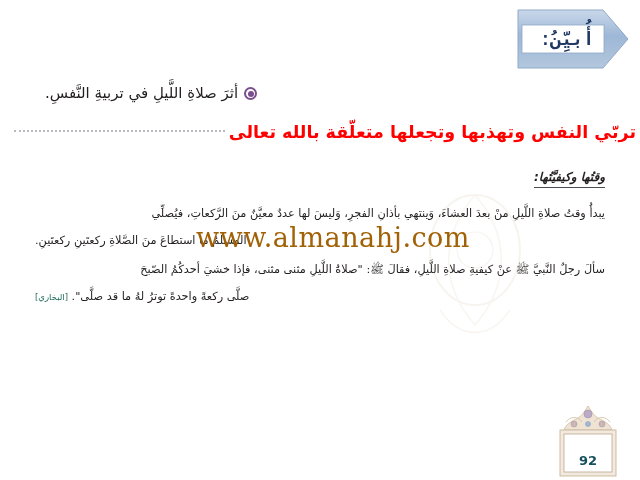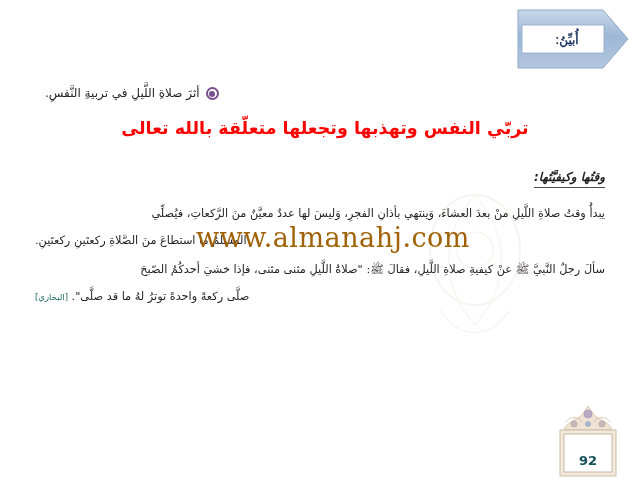--- a/index.html
+++ b/index.html
@@ -39,26 +39,26 @@
     width: 132px;
     height: 62px;
   }
   .badge-label {
     position: absolute;
     top: 20px;
     right: 24px;
     width: 78px;
     height: 24px;
     text-align: center;
-    font-size: 12px;
+    font-size: 18px;
     font-weight: bold;
     color: #1f3864;
     line-height: 24px;
     letter-spacing: 0;
-    font-family: Liberation Sans, sans-serif;
+    font-family: Liberation Mono, monospace;
   }
 
   
   .bullet-line {
     position: absolute;
     top: 82px;
     right: 35px;
     width: 560px;
     text-align: left;
     direction: rtl;
@@ -86,33 +86,33 @@
   }
   .bullet-dot::after {
     content: "";
     position: absolute;
     inset: 1.5px;
     border-radius: 50%;
     background: #7a4d8c;
   }
   .bullet-text {
     vertical-align: middle;
-    font-size: 12px;
+    font-size: 15px;
     text-align: center;
   }
 
   
   .headline {
     position: absolute;
     top: 118px;
     right: 4px;
     left: 14px;
     height: 28px;
     display: flex;
-    flex-direction: column;
+    flex-direction: row;
     align-items: center;
     direction: rtl;
   }
   .headline-text {
     color: #ff0000;
     font-size: 17.5px;
     font-weight: bold;
     white-space: nowrap;
     font-family: "DejaVu Sans", "Liberation Sans", sans-serif;
     letter-spacing: 0;

